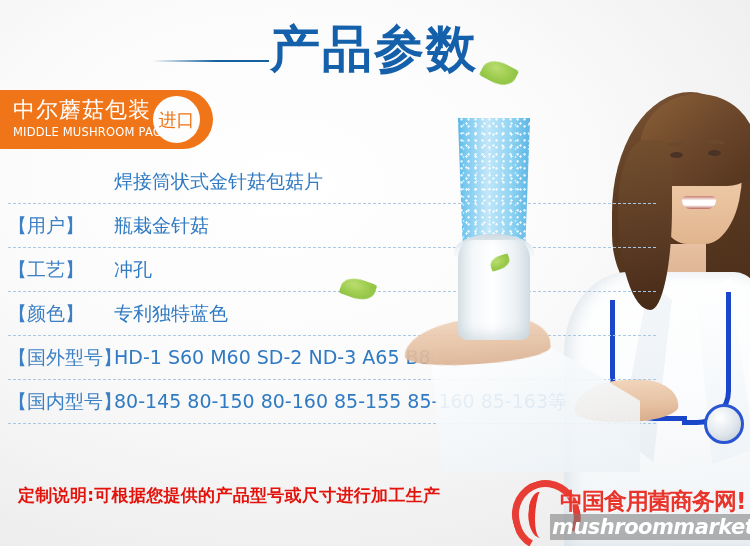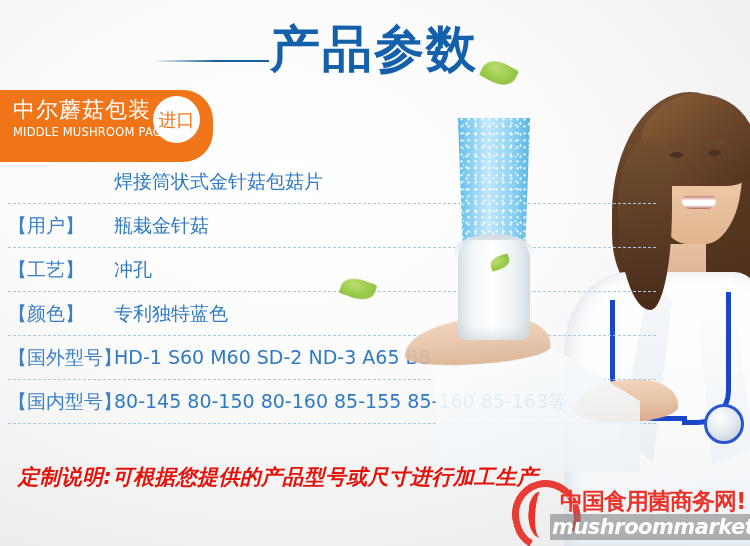--- a/index.html
+++ b/index.html
@@ -79,21 +79,21 @@
     transform: rotate(-18deg);
     z-index: 9;
   }
 
   
   .brand-banner {
     position: absolute;
     left: 0;
     top: 90px;
     width: 213px;
-    height: 72px;
+    height: 59px;
     background: #ef7518;
     border-radius: 0 30px 30px 0;
     z-index: 5;
   }
   .brand-cn {
     position: absolute;
     left: 13px;
     top: 6px;
     font-size: 22px;
     line-height: 28px;
@@ -157,29 +157,28 @@
     line-height: 43px;
     color: #2f7ac2;
     vertical-align: top;
   }
   .spec-value.cont { padding-left: 0px; }
 
   
   .note {
     position: absolute;
     left: 18px;
-    top: 464px;
-    font-size: 21px;
+    top: 482px;
+    font-size: 17px;
     line-height: 26px;
     font-weight: bold;
     color: #e3120b;
     letter-spacing: .3px;
     white-space: nowrap;
     z-index: 6;
-    font-style: italic;
   }
 
   
   .bottle {
     position: absolute;
     left: 444px;
     top: 118px;
     width: 100px;
     height: 222px;
     z-index: 8;

